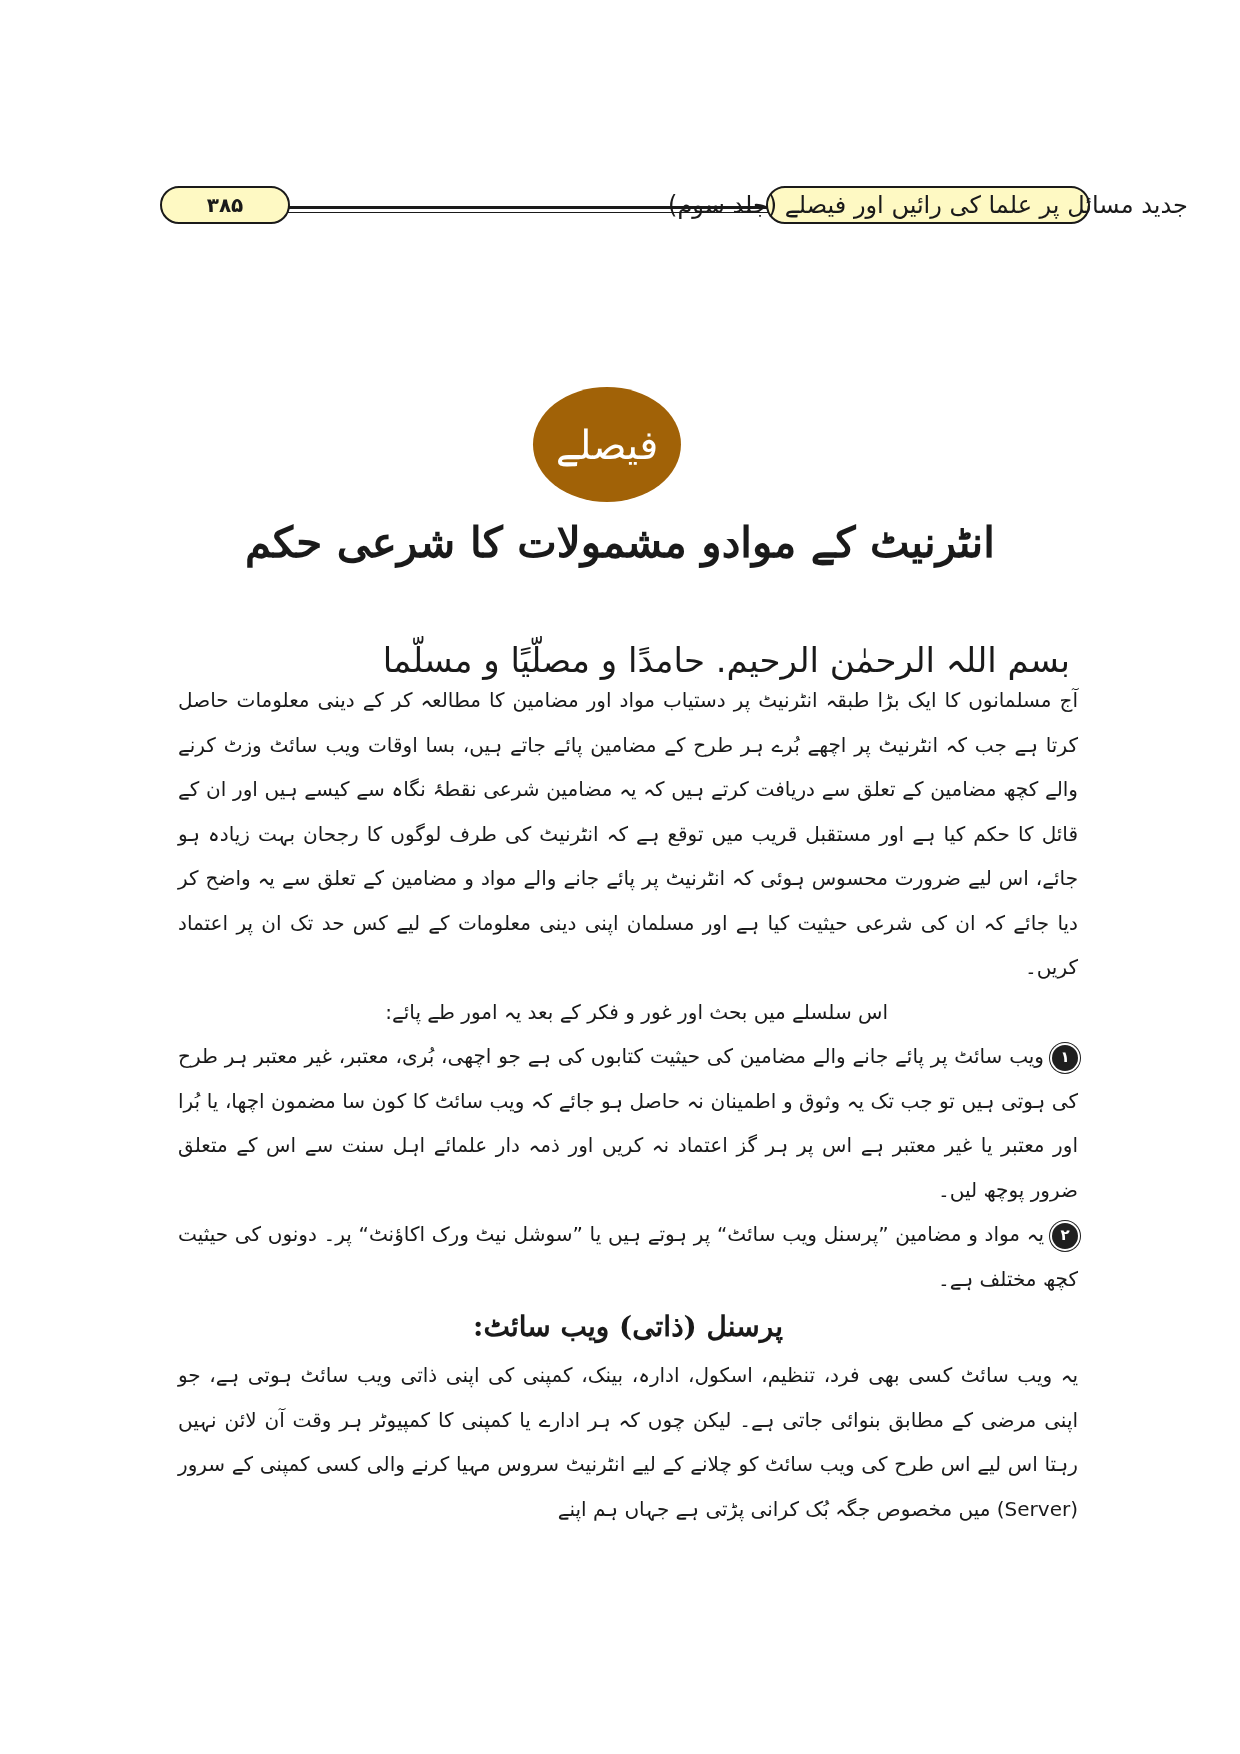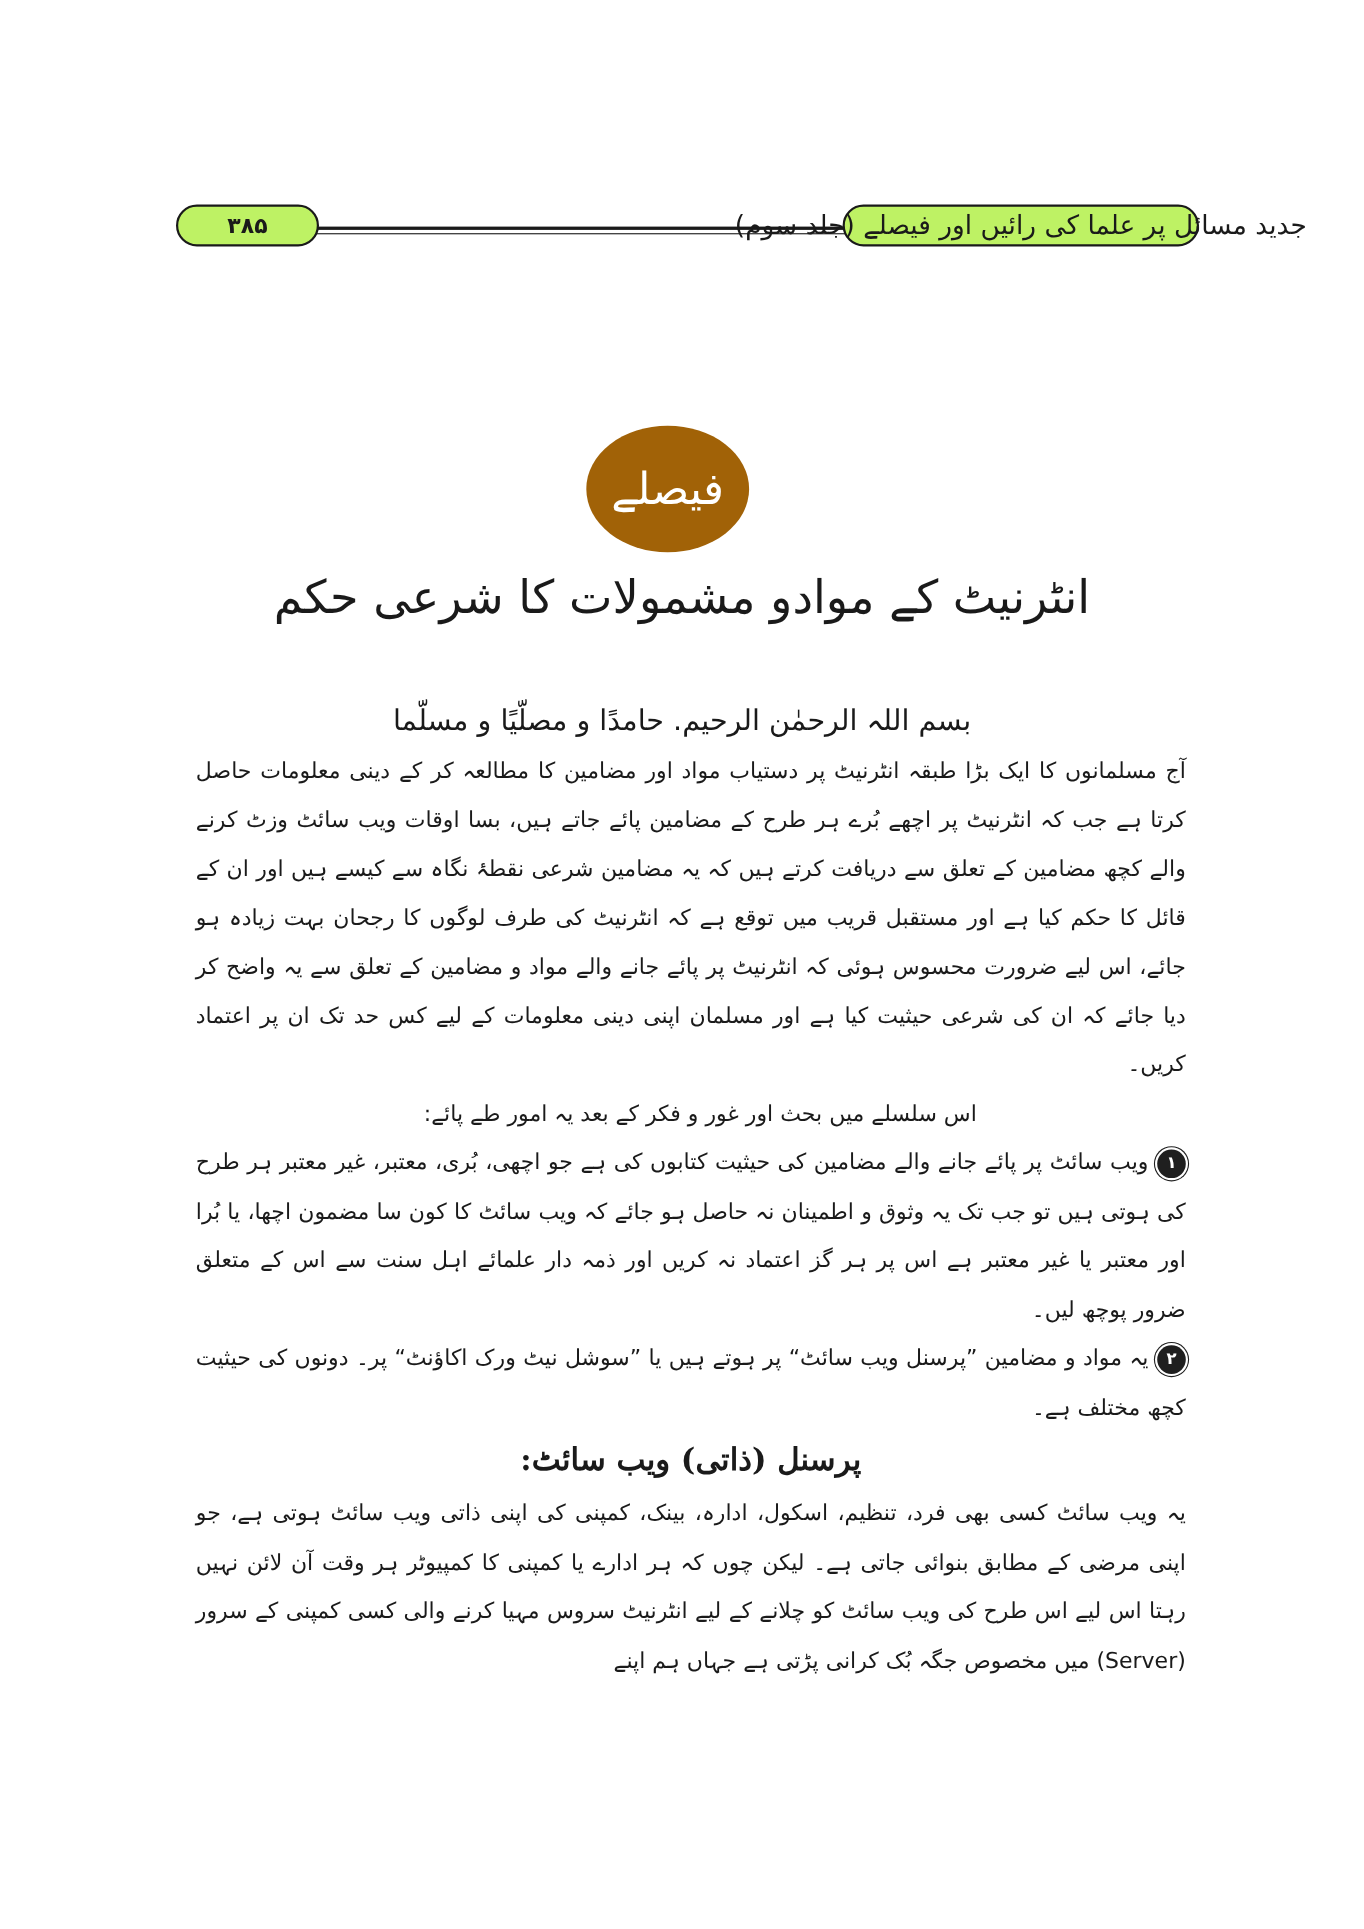--- a/index.html
+++ b/index.html
@@ -9,41 +9,41 @@
       font-family: "DejaVu Sans", sans-serif; color: #1a1a1a;
     }
     
     .header { position: absolute; top: 186px; left: 160px; width: 930px; height: 40px; }
     .header .rule {
       position: absolute; left: 128px; right: 322px; top: 20px;
       border-top: 3px solid #1a1a1a; border-bottom: 1px solid #1a1a1a; height: 3px;
     }
     .pill {
       position: absolute; top: 0; height: 38px; border: 2px solid #1a1a1a;
-      border-radius: 20px; background: #bef264; display: flex; align-items: center;
+      border-radius: 20px; background: #fef9c3; display: flex; align-items: center;
       justify-content: center; font-size: 20px; box-sizing: border-box;
     }
     .pill.page { left: 0; width: 130px; font-weight: bold; font-size: 20px; }
     .pill.title { right: 0; width: 324px; direction: rtl; font-size: 24px; white-space: nowrap; }
 
     
     .emblem {
       position: absolute; left: 533px; top: 387px; width: 148px; height: 115px;
       background: #a16207; border-radius: 50%; display: flex; align-items: center;
       justify-content: center; color: #fff; font-size: 40px; direction: rtl;
       font-family: "DejaVu Serif", serif;
     }
     .main-title {
       position: absolute; left: 170px; width: 900px; top: 518px; text-align: center;
-      direction: rtl; font-size: 42px; font-weight: normal;
+      direction: rtl; font-size: 42px; font-weight: bold;
       font-family: "DejaVu Serif", serif;
     }
     .basmala {
-      position: absolute; left: 170px; width: 900px; top: 640px; text-align: center;
-      direction: rtl; font-size: 26px;
+      position: absolute; left: 170px; width: 900px; top: 640px; 
+      direction: rtl; font-size: 34px;
     }
     .content {
       position: absolute; left: 178px; width: 900px; top: 678px; direction: rtl;
       text-align: justify; font-size: 20px; line-height: 44.5px;
     }
     .content p { margin: 0; }
     .content .para { text-indent: 0; }
     .content .intro { padding-right: 190px; }
     .item { position: relative; }
     .badge {

